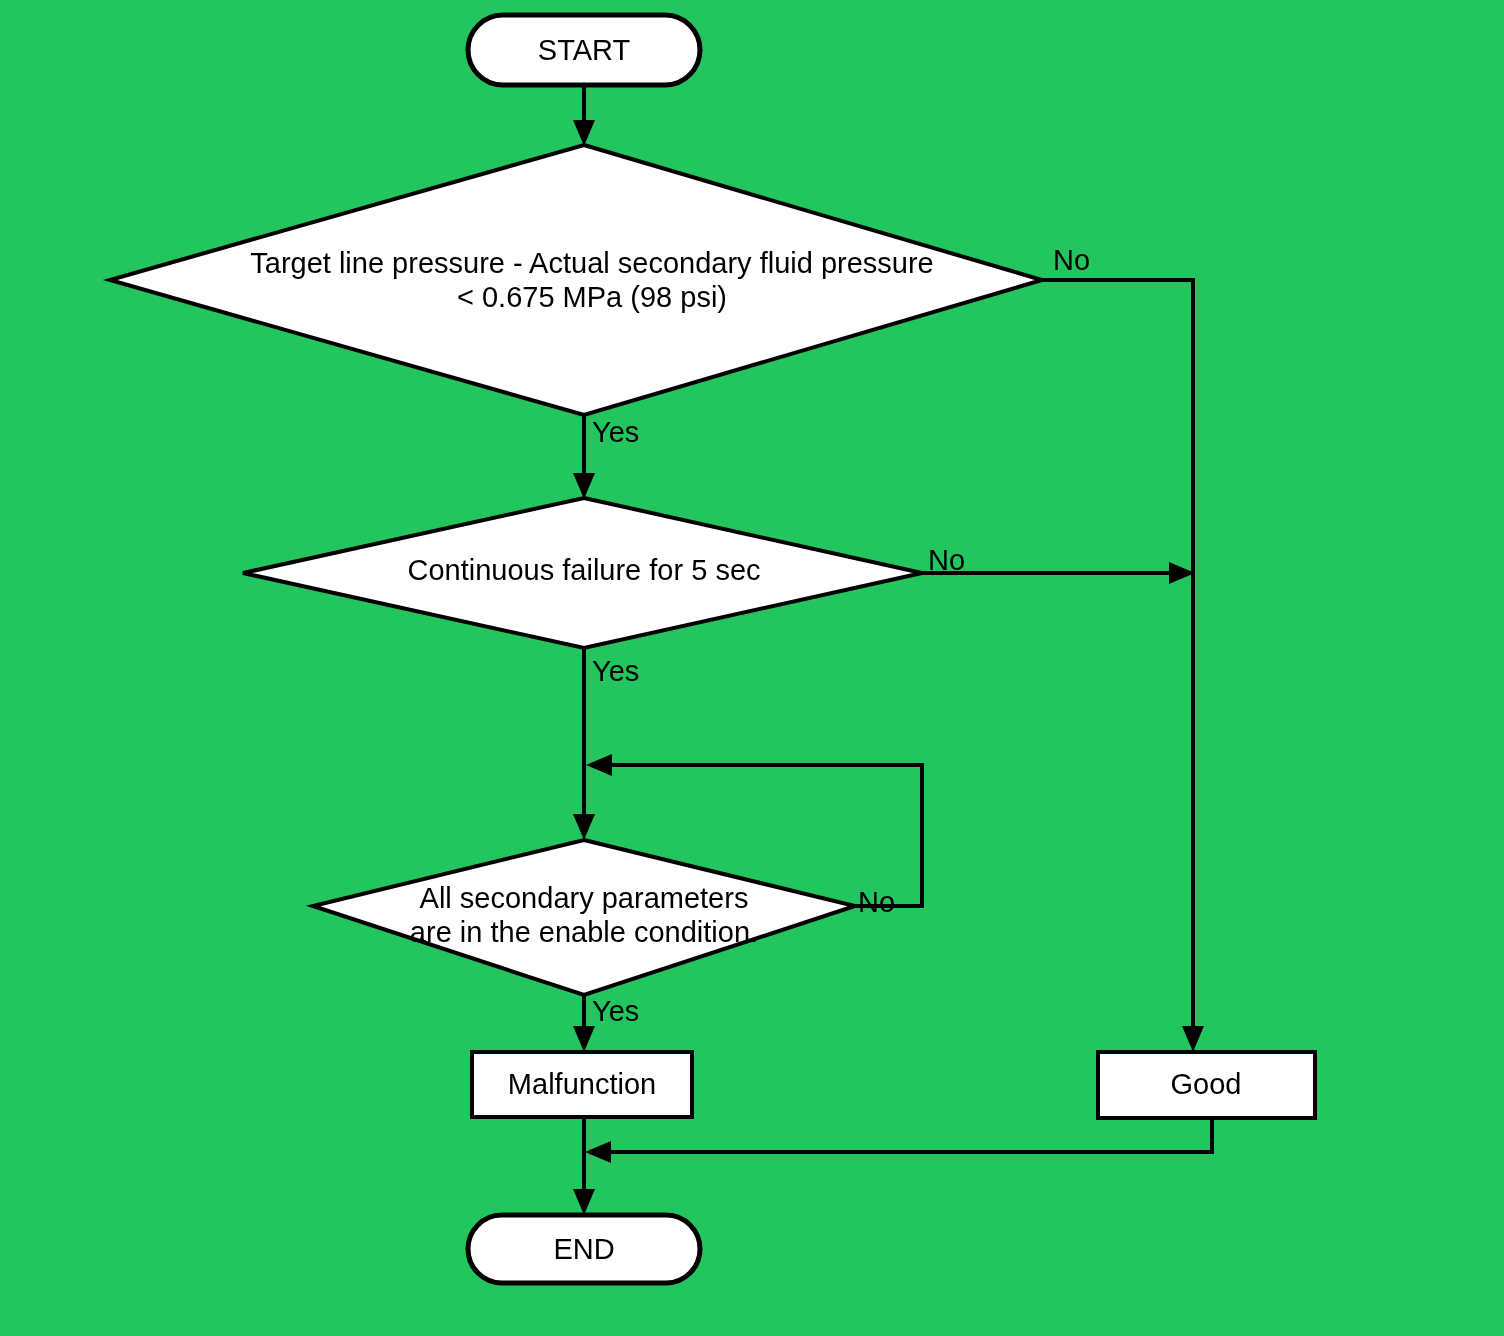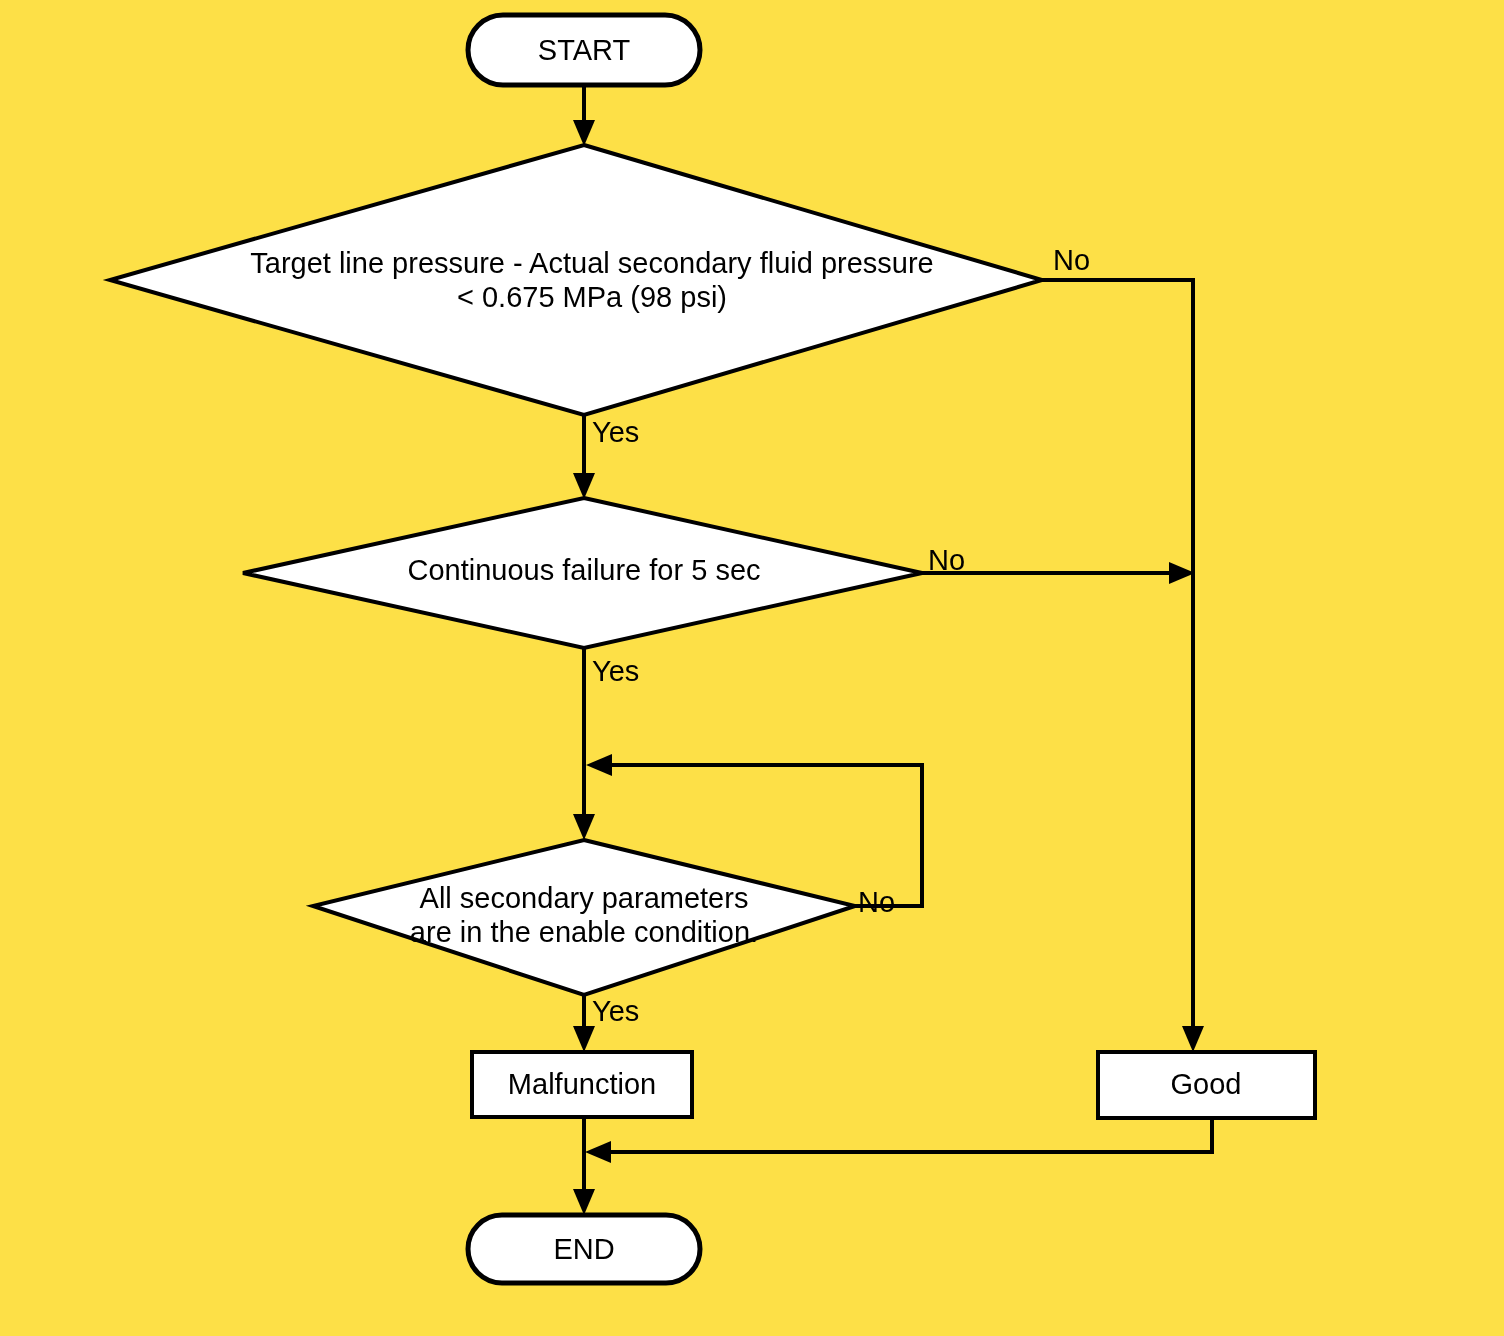--- a/index.html
+++ b/index.html
@@ -4,21 +4,21 @@
 <style>
   html, body {
     margin: 0;
     padding: 0;
     background: #ffffff;
   }
   #flow-root {
     position: relative;
     width: 1504px;
     height: 1336px;
-    background: #fde047;
+    background: #22c55e;
     font-family: "Liberation Sans", sans-serif;
   }
   svg.flow {
     display: block;
     width: 1504px;
     height: 1336px;
   }
   .shape {
     fill: #ffffff;
     stroke: #000000;

